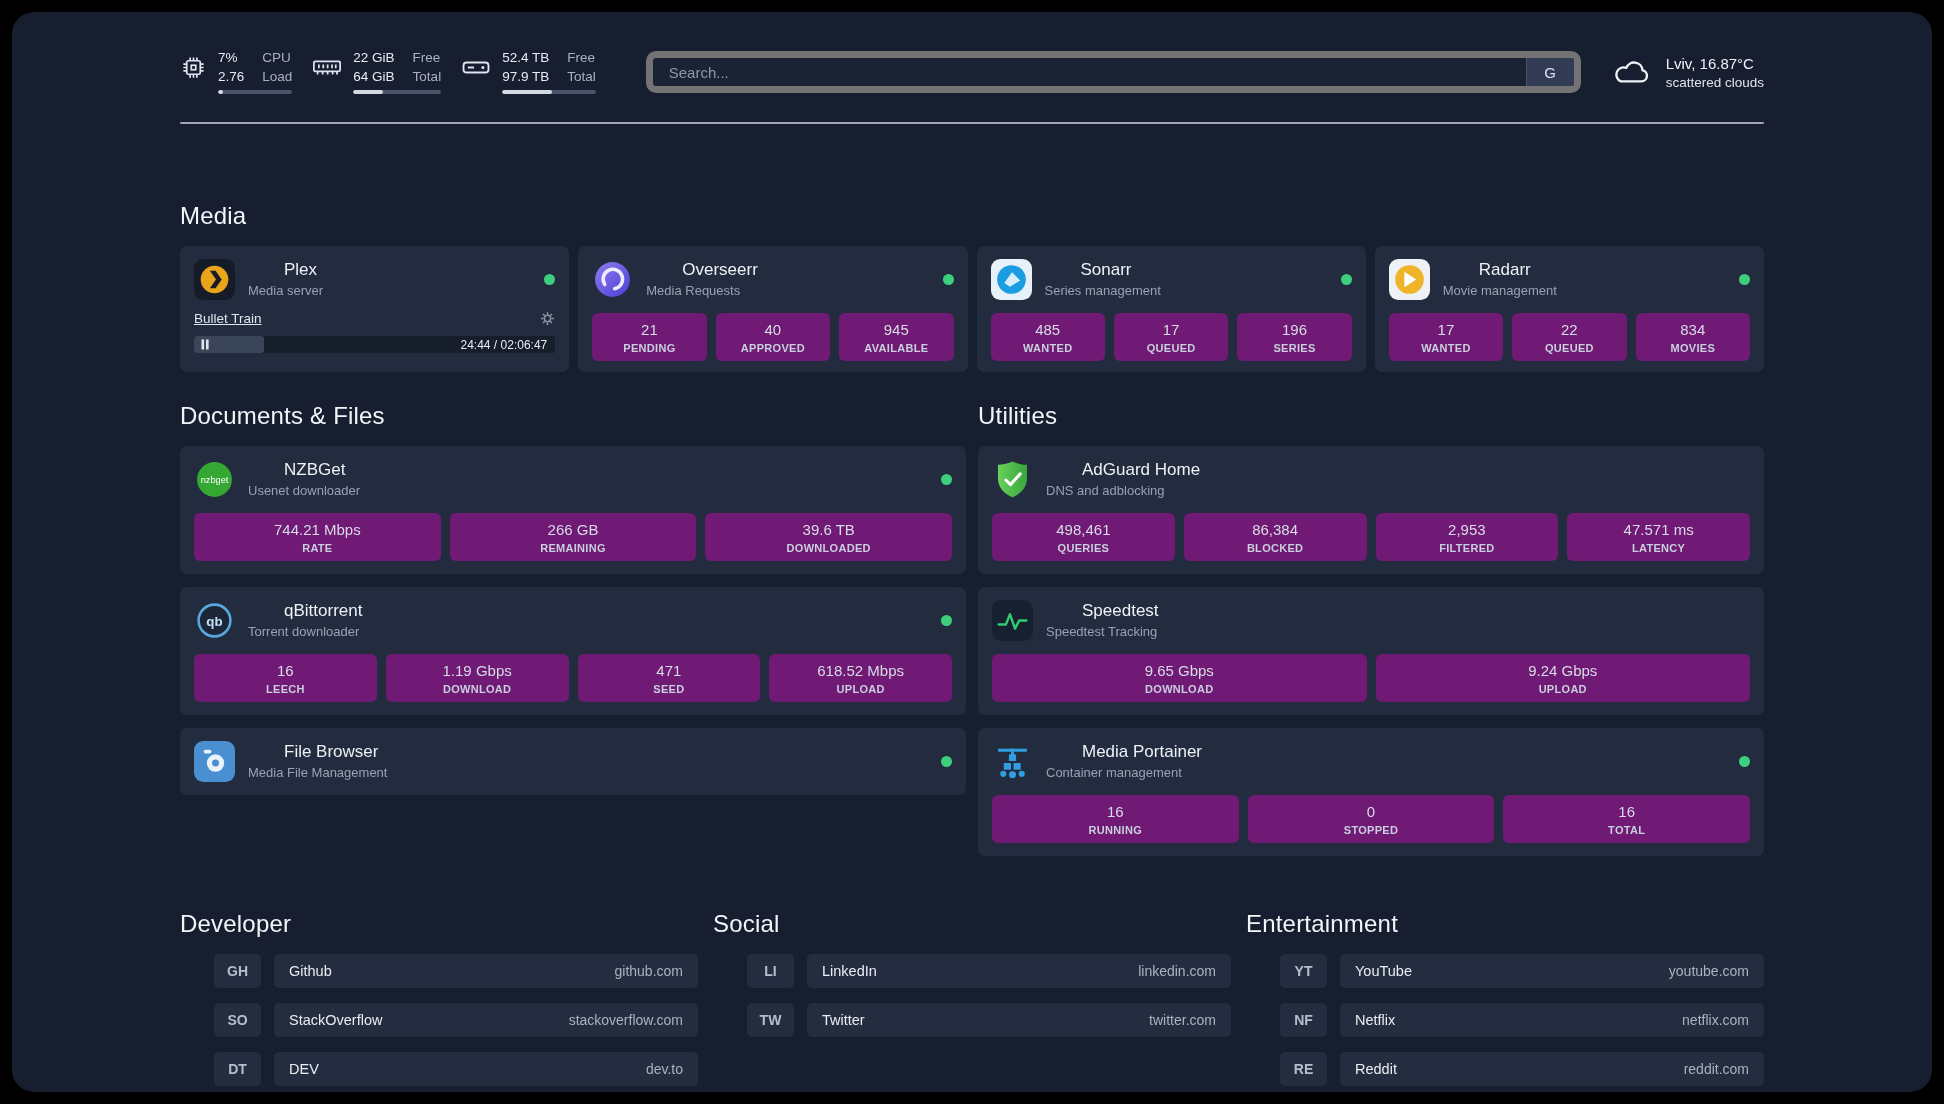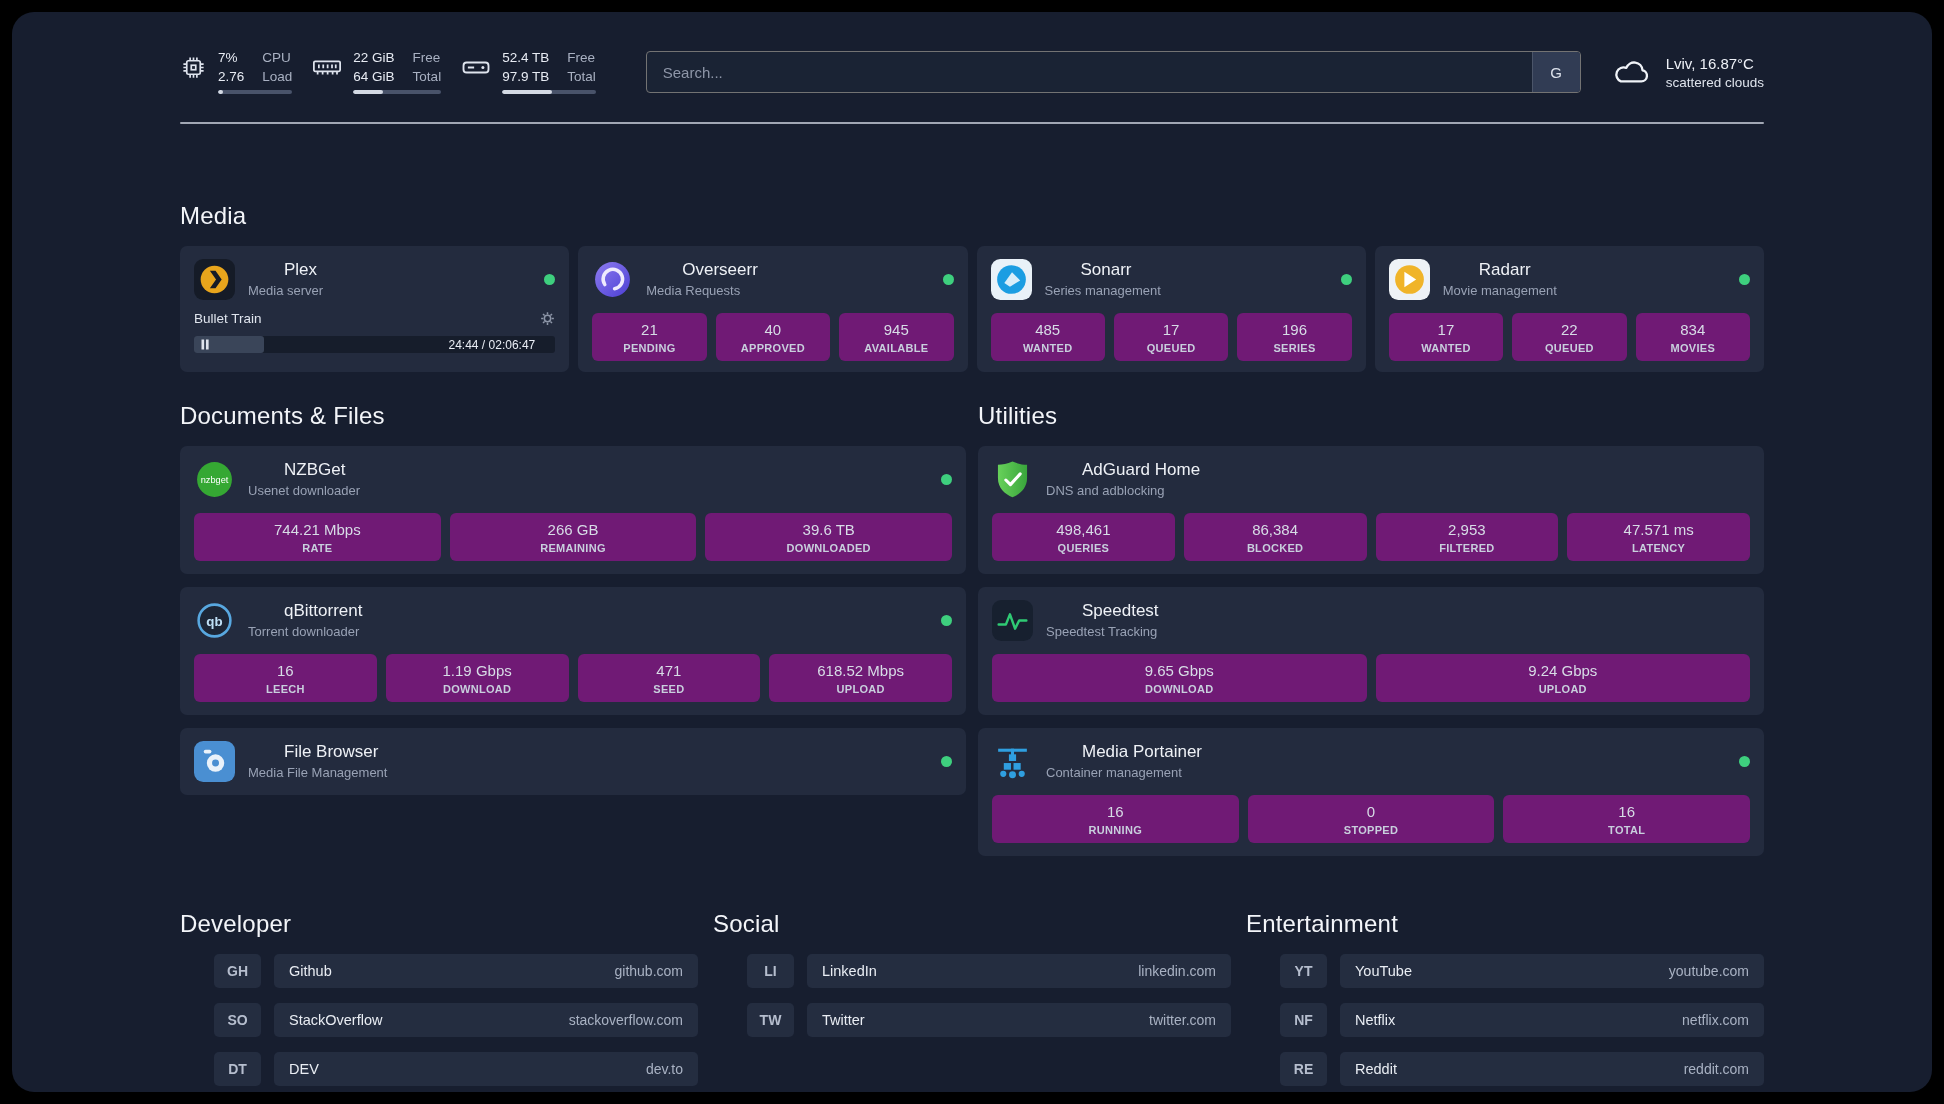--- a/index.html
+++ b/index.html
@@ -13,21 +13,21 @@
   .sysgroup { display:flex; align-items:flex-start; gap:11px; margin-right:20px; }
   .sys-icon { display:inline-flex; margin-top:4px; }
   .sys-row { display:flex; gap:18px; }
   .sys-col { display:flex; flex-direction:column; gap:3px; font-size:13.5px; line-height:1.15; }
   .col-num { color:#e7ebf3; white-space:nowrap; }
   .col-label { color:#a9b1c2; white-space:nowrap; }
   .mini-bar { height:4px; background:#49536a; border-radius:2px; margin-top:6px; overflow:hidden; }
   .mini-bar .fill { height:100%; background:#d4dae4; border-radius:2px; width:0; }
 
   .searchbox { flex:1; display:flex; align-items:stretch; height:42px; margin:0 30px;
-               border:1px solid #737373; border-radius:4px; background:#1a2334; overflow:hidden; }
+               border:7px solid #737373; border-radius:10px; background:#1a2334; overflow:hidden; }
   .searchbox input { flex:1; background:transparent; border:0; outline:none; color:#d6dce6;
                padding:0 16px; font-size:15px; font-family:"Liberation Sans", sans-serif; }
   .searchbox input::placeholder { color:#8e96a8; }
   .engine { width:48px; display:flex; align-items:center; justify-content:center;
             background:#313c54; color:#dde2ec; font-size:15px; border-left:1px solid #4b5569; cursor:pointer; }
 
   .weather { display:flex; align-items:center; gap:13px; }
   .weather-col { display:flex; flex-direction:column; gap:3px; }
   .weather-loc { font-size:15px; color:#eef1f7; }
   .weather-cond { font-size:13.5px; color:#dfe4ed; }
@@ -50,27 +50,27 @@
   .app-sub { font-size:13px; color:#99a2b5; }
   .status-dot { width:11px; height:11px; border-radius:50%; background:#3ecf7e; margin-left:auto; flex:0 0 11px; }
 
   .stats { display:flex; gap:9px; margin-top:13px; }
   .stat { flex:1; background:#701a75; border-radius:6px; padding:8px 4px 7px; text-align:center; }
   .stat-value { font-size:15px; color:#d7dce6; line-height:1.2; }
   .stat-label { font-size:11px; font-weight:bold; color:#c8cfdd; letter-spacing:.3px; margin-top:3px; }
 
   
   .now-playing { display:flex; align-items:center; justify-content:space-between; margin-top:11px;
-                 font-size:13.5px; color:#dfe4ed; }
+                 font-size:13.5px; color:#dfe4ed;text-decoration:underline; }
   .gear { display:inline-flex; cursor:pointer; }
   .player-bar { position:relative; height:17px; margin-top:10px; }
   .pb-track { position:absolute; inset:0; background:#161d2b; border-radius:3px; }
   .pb-fill { position:absolute; left:0; top:0; bottom:0; background:#3a4559; border-radius:3px; width:0; }
   .pb-pause { position:absolute; left:6px; top:3px; display:inline-flex; cursor:pointer; }
-  .pb-time { position:absolute; right:20px; top:1.5px; font-size:12px; color:#e9edf4; }
+  .pb-time { position:absolute; right:8px; top:1.5px; font-size:12px; color:#e9edf4; }
 
   .two-col { display:grid; grid-template-columns:1fr 1fr; gap:12px; margin-top:30px; }
   .col { display:flex; flex-direction:column; }
   .col .cards { display:flex; flex-direction:column; gap:13px; margin-top:16px; }
 
   
   .links-grid { display:grid; grid-template-columns:1fr 1fr 1fr; gap:15px; margin-top:54px; }
   .link-rows { display:flex; flex-direction:column; gap:15px; margin-top:16px; }
   .link-row { display:flex; gap:13px; height:34px;padding-left:34px; }
   .abbr-tile { width:47px; flex:0 0 47px; background:#242d40; border-radius:5px; display:flex;

